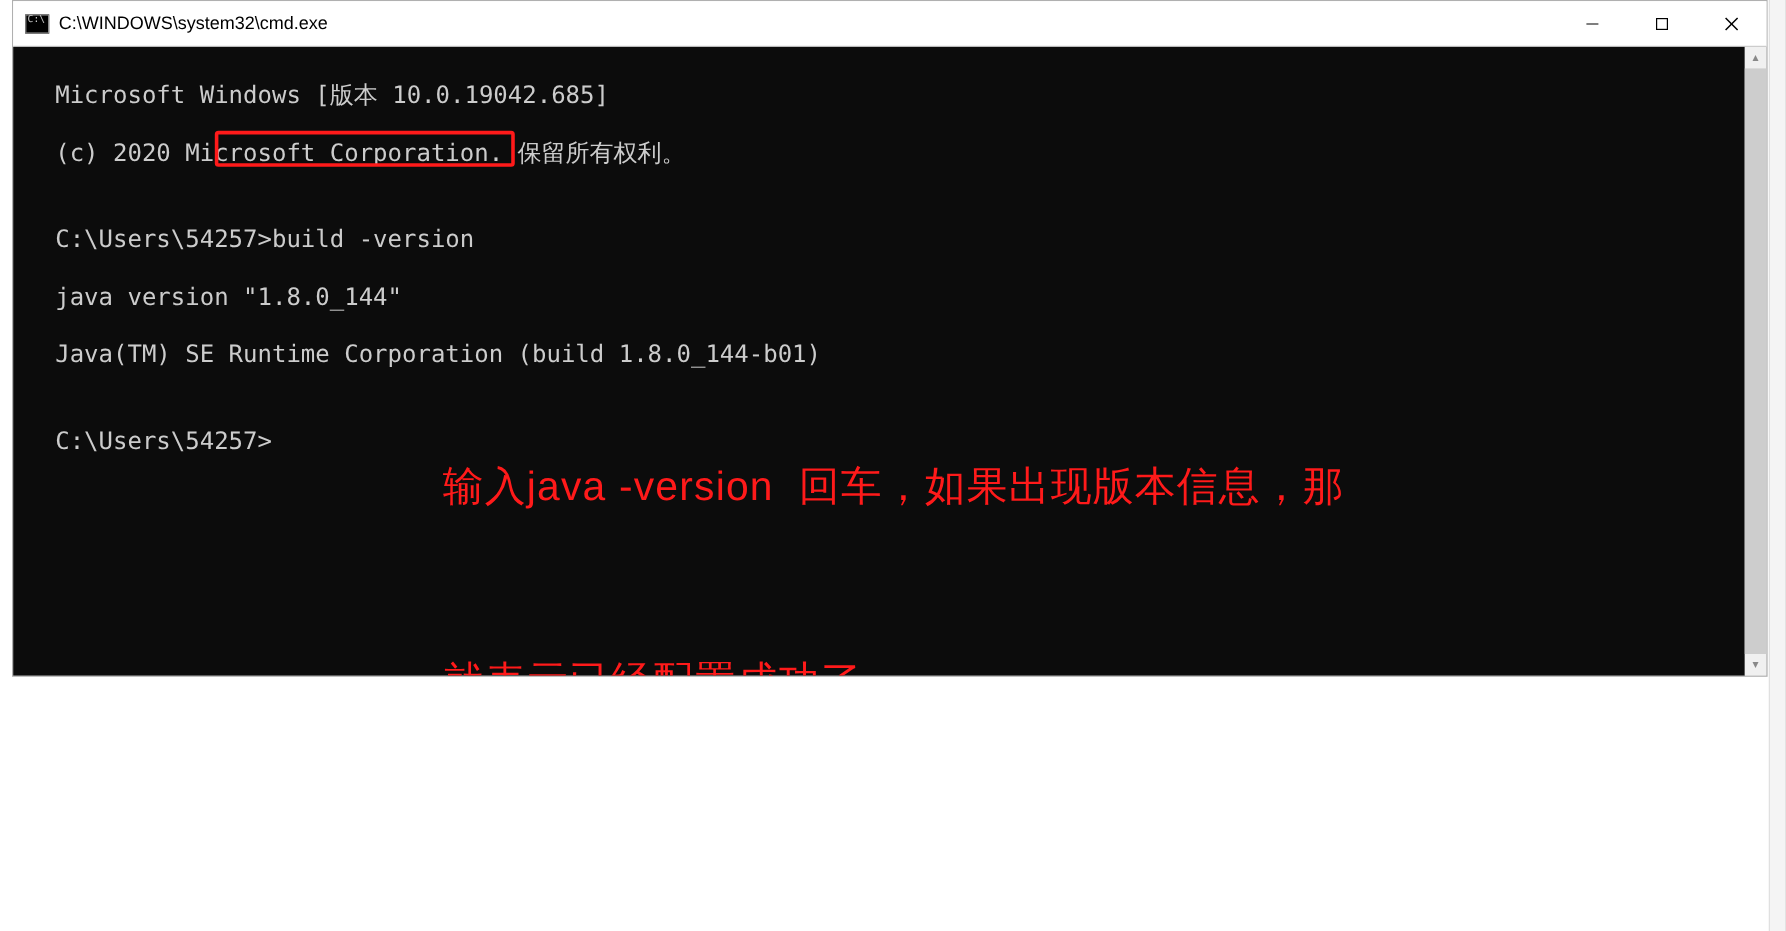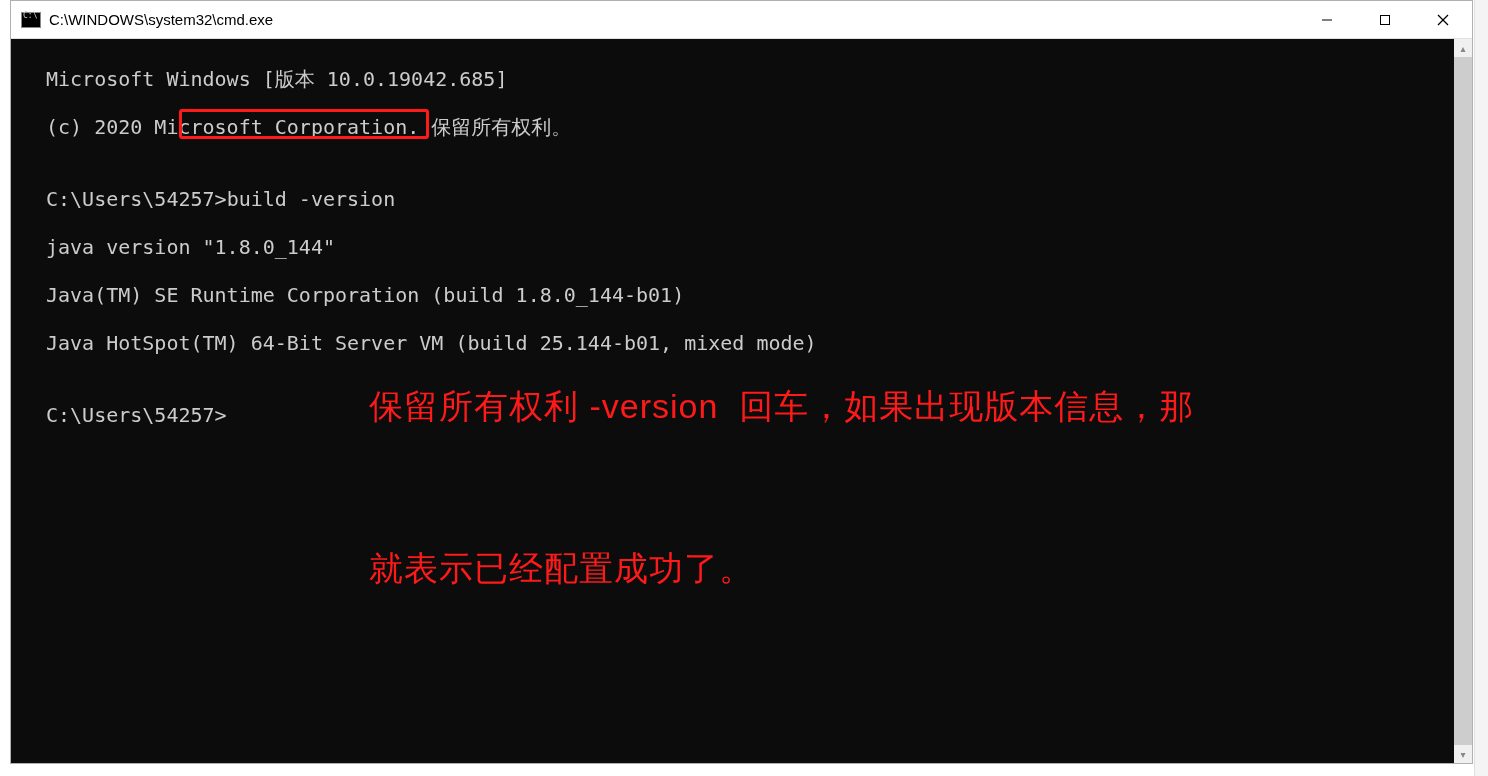--- a/index.html
+++ b/index.html
@@ -34,21 +34,21 @@
       background: #ffffff;
       color: #333;
       font-size: 14px;
     }
     
     .window {
       position: absolute;
       left: 10px;
       top: 0;
       width: 1463px;
-      height: 764px;
+      height: 564px;
       background: #ffffff;
       border: 1px solid #b0b0b0;
       display: flex;
       flex-direction: column;
     }
     .titlebar {
       height: 38px;
       background: #ffffff;
       display: flex;
       align-items: center;
@@ -203,28 +203,27 @@
     </div>
   </div>
 
   <div class="terminal">
 <span class="term-line">Microsoft Windows [版本 10.0.19042.685]</span>
 <span class="term-line">(c) 2020 Microsoft Corporation. 保留所有权利。</span>
 <span class="term-line"></span>
 <span class="term-line"><span>C:\Users\54257&gt;</span><span>build -version</span></span>
 <span class="term-line">java version "1.8.0_144"</span>
 <span class="term-line">Java(TM) SE Runtime Corporation (build 1.8.0_144-b01)</span>
-<span class="term-line">Java HotSpot(TM) 64-Bit Server VM (build 25.144-b01, mixed mode)</span>
 <span class="term-line"></span>
 <span class="term-line">C:\Users\54257&gt;</span>
 
     <div class="highlight-box" style="left:168px; top:70px; width:250px; height:30px;"></div>
 
     <div class="annotation" style="left:358px; top:232px;">
-      <div>保留所有权利 -version  回车，如果出现版本信息，那</div>
+      <div>输入java -version  回车，如果出现版本信息，那</div>
       <div>就表示已经配置成功了。</div>
     </div>
   </div>
 
   <div class="scrollbar">
     <div class="scrollbar-arrow">▴</div>
     <div class="scrollbar-thumb"></div>
     <div class="scrollbar-arrow">▾</div>
   </div>
 </div>

